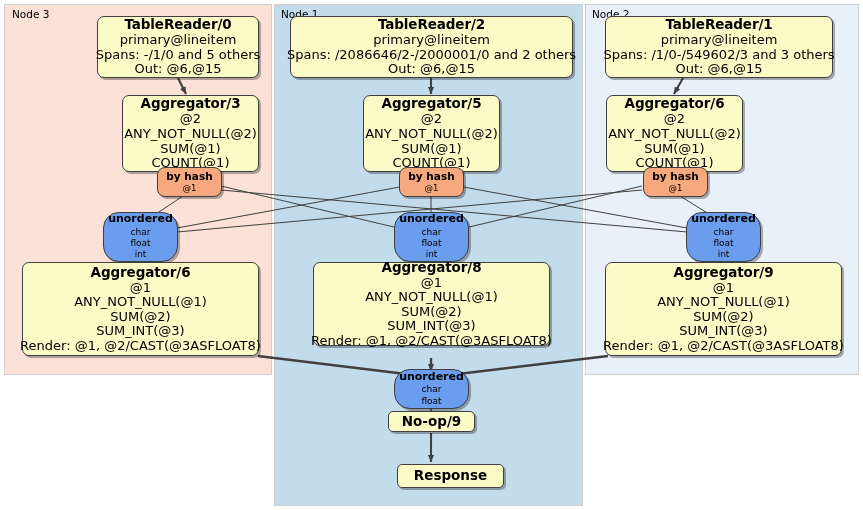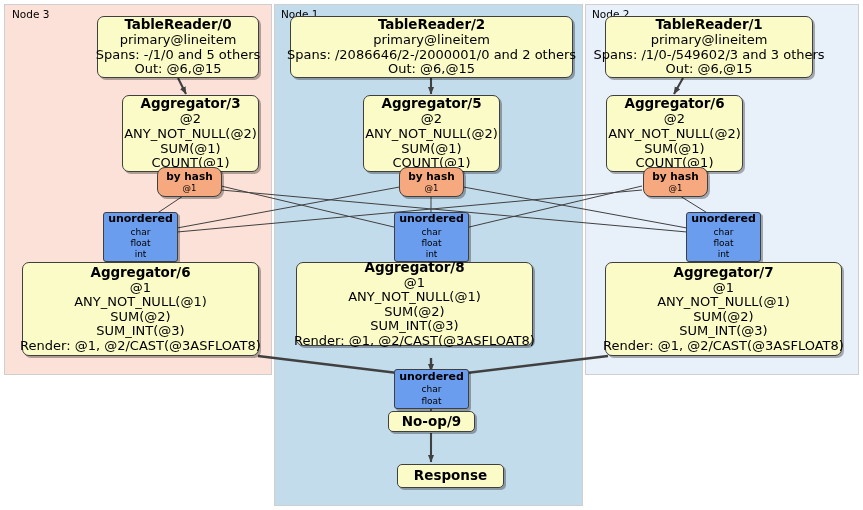--- a/index.html
+++ b/index.html
@@ -86,21 +86,21 @@
   }
   .node.hash .title {
     font-size: 10.5px;
   }
   .node.hash .line {
     font-size: 8.5px;
     margin-top: 1px;
   }
   .node.unordered {
     background: #6b9def;
-    border-radius: 3px;
+    border-radius: 16px;
   }
   .node.unordered .title {
     font-size: 11px;
     margin-bottom: 1px;
   }
   .node.unordered .line {
     font-size: 9px;
     line-height: 1.25;
   }
 </style>
@@ -214,21 +214,21 @@
     <div class="line">@1</div>
   </div>
 
   <div class="node unordered shadowed" style="left:394px; top:212px; width:75px; height:50px;">
     <div class="title">unordered</div>
     <div class="line">char</div>
     <div class="line">float</div>
     <div class="line">int</div>
   </div>
 
-  <div class="node op shadowed" style="left:296px; top:262px; width:237px; height:84px;align-items:center;">
+  <div class="node op shadowed" style="left:313px; top:262px; width:237px; height:84px;align-items:center;">
     <div class="title">Aggregator/8</div>
     <div class="line">@1</div>
     <div class="line">ANY_NOT_NULL(@1)</div>
     <div class="line">SUM(@2)</div>
     <div class="line">SUM_INT(@3)</div>
     <div class="line">Render: @1, @2/CAST(@3ASFLOAT8)</div>
   </div>
 
   <div class="node unordered shadowed" style="left:394px; top:369px; width:75px; height:40px;">
     <div class="title">unordered</div>
@@ -237,21 +237,21 @@
   </div>
 
   <div class="node small-op shadowed" style="left:388px; top:411px; width:87px; height:21px;">
     <div class="title">No-op/9</div>
   </div>
 
   <div class="node small-op shadowed" style="left:397px; top:464px; width:107px; height:24px;">
     <div class="title">Response</div>
   </div>
 
-  <div class="node op shadowed" style="left:605px; top:16px; width:208px; height:62px;">
+  <div class="node op shadowed" style="left:605px; top:16px; width:228px; height:62px;">
     <div class="title">TableReader/1</div>
     <div class="line">primary@lineitem</div>
     <div class="line">Spans: /1/0-/549602/3 and 3 others</div>
     <div class="line">Out: @6,@15</div>
   </div>
 
   <div class="node op shadowed" style="left:606px; top:95px; width:137px; height:77px;">
     <div class="title">Aggregator/6</div>
     <div class="line">@2</div>
     <div class="line">ANY_NOT_NULL(@2)</div>
@@ -265,21 +265,21 @@
   </div>
 
   <div class="node unordered shadowed" style="left:686px; top:212px; width:75px; height:50px;">
     <div class="title">unordered</div>
     <div class="line">char</div>
     <div class="line">float</div>
     <div class="line">int</div>
   </div>
 
   <div class="node op shadowed" style="left:605px; top:262px; width:237px; height:94px;">
-    <div class="title">Aggregator/7</div>
+    <div class="title">Aggregator/9</div>
     <div class="line">@1</div>
     <div class="line">ANY_NOT_NULL(@1)</div>
     <div class="line">SUM(@2)</div>
     <div class="line">SUM_INT(@3)</div>
     <div class="line">Render: @1, @2/CAST(@3ASFLOAT8)</div>
   </div>
 
 </div>
 
 </body></html>

